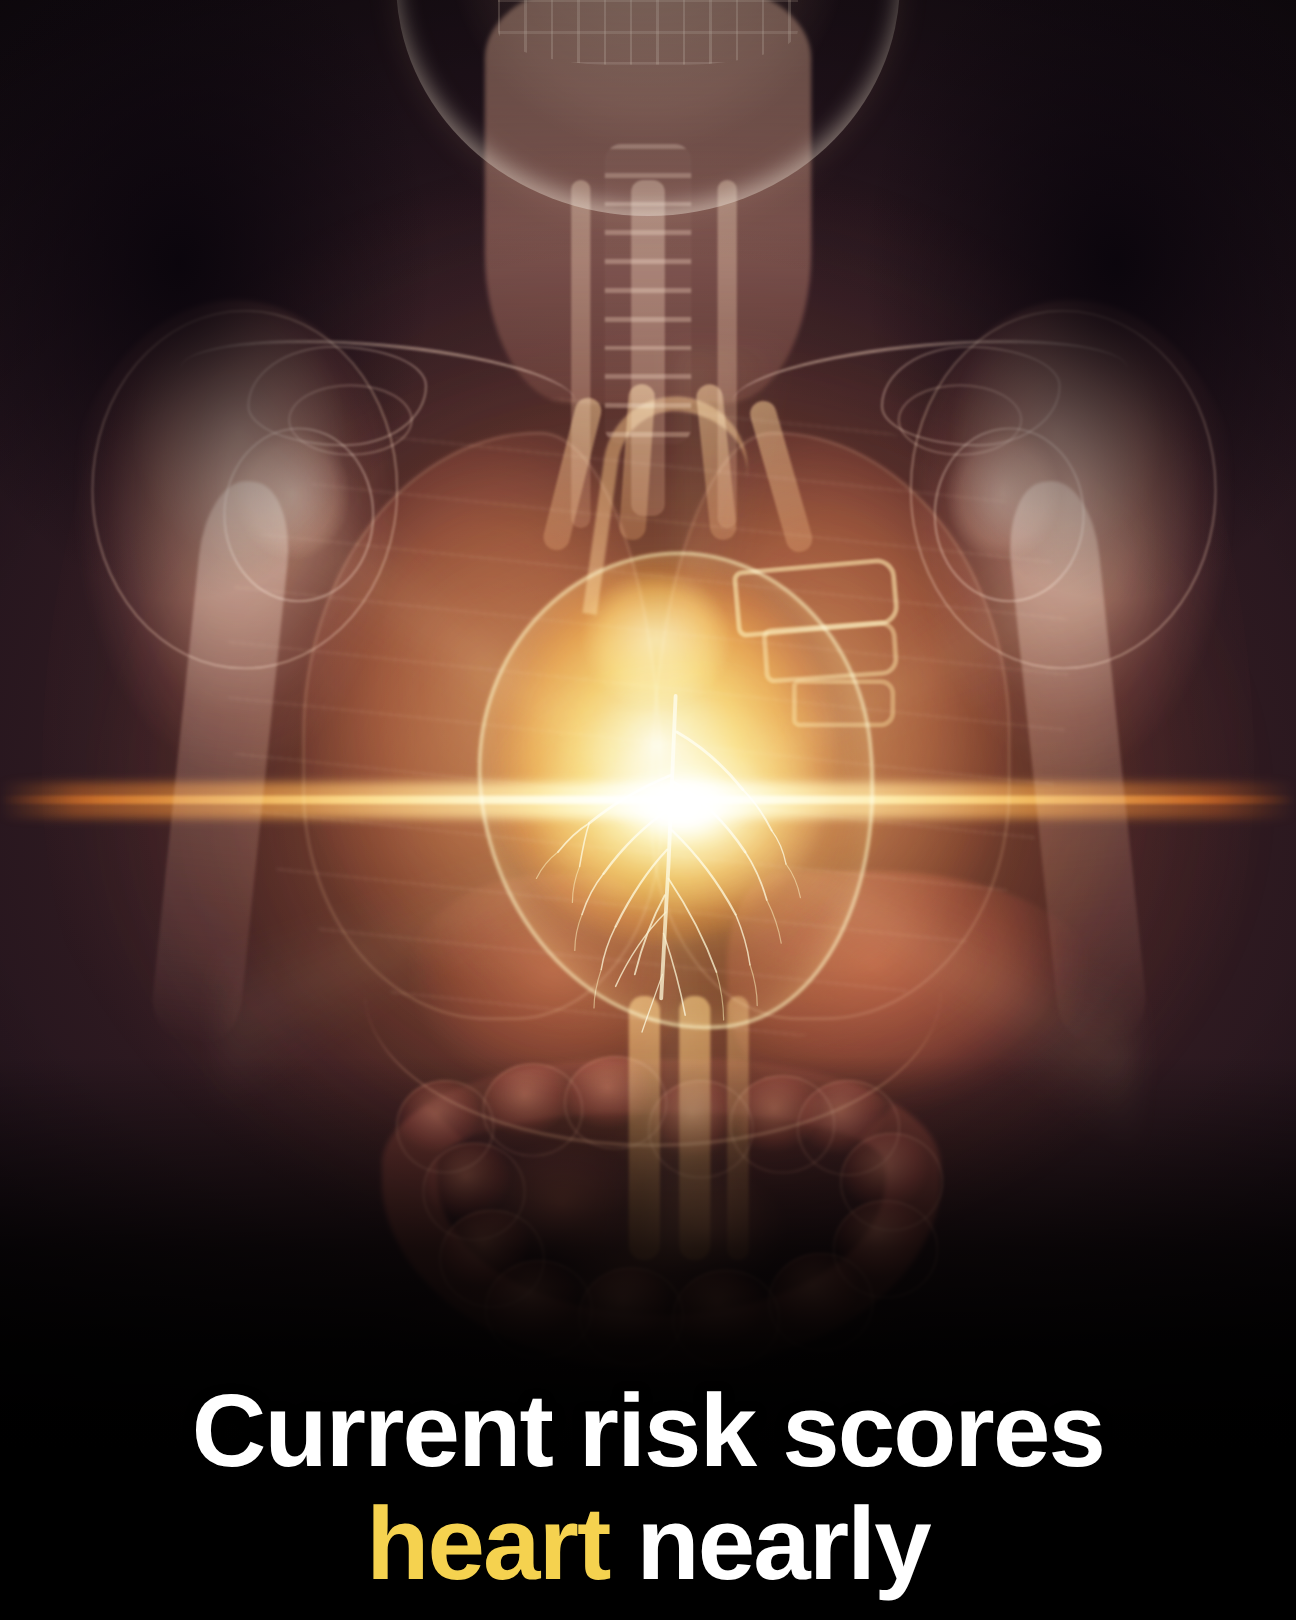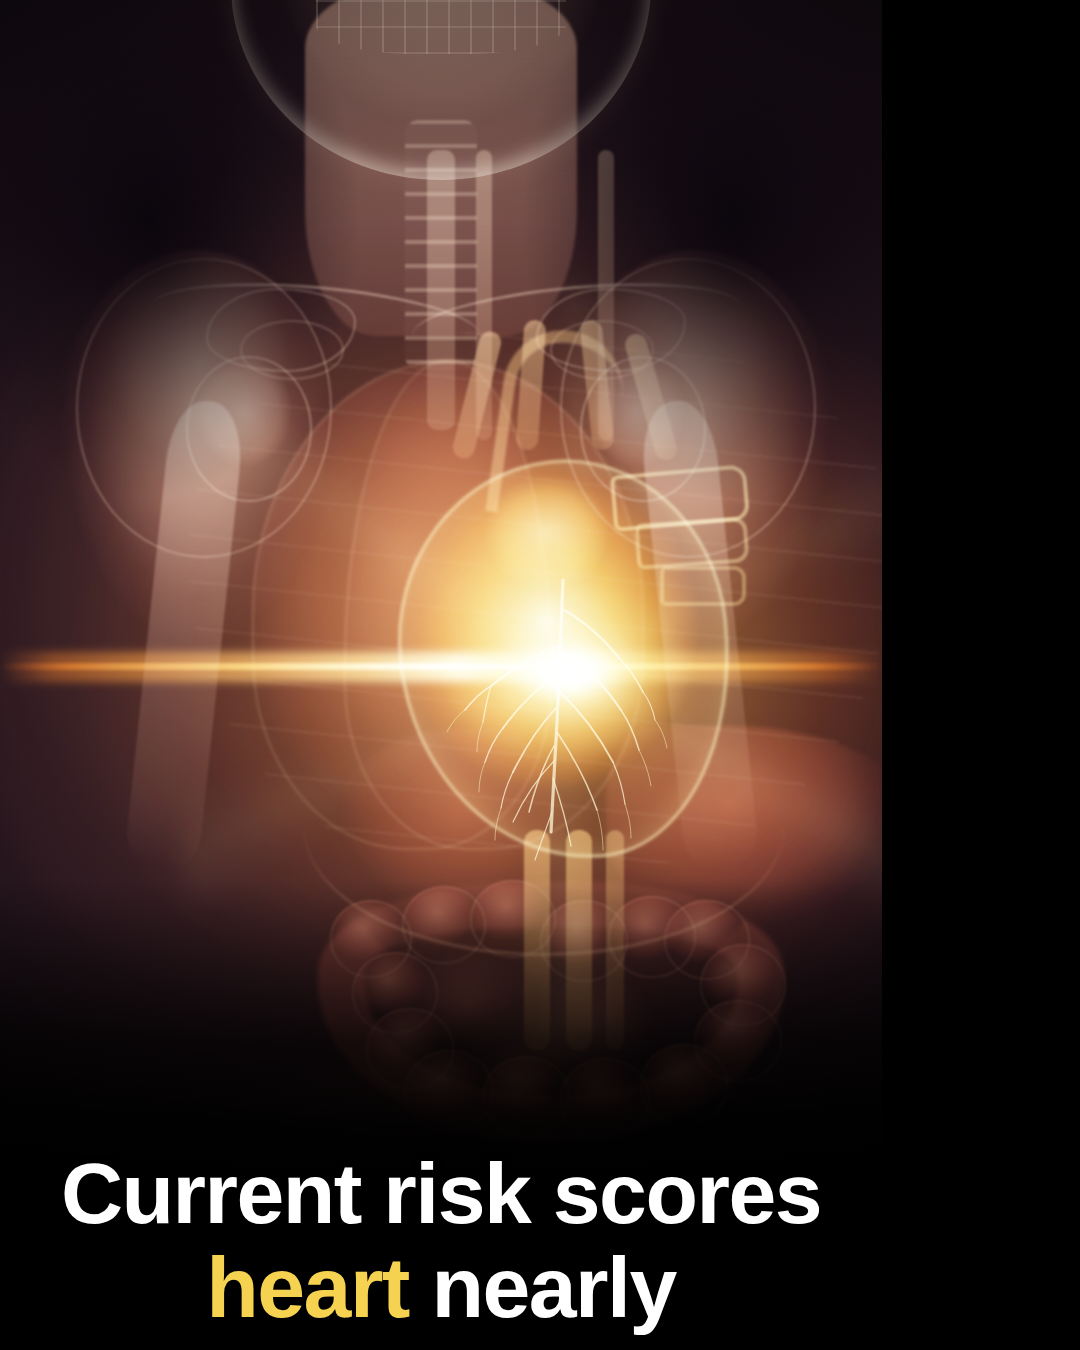--- a/index.html
+++ b/index.html
@@ -4,21 +4,21 @@
 <style>
   * { margin:0; padding:0; box-sizing:border-box; }
   html,body{ background:#000; }
   body{
     font-family:"Liberation Sans", sans-serif;
     -webkit-font-smoothing:antialiased;
   }
 
   #poster{
     position:relative;
-    width:882px;
+    width:1080px;
     height:1350px;
     overflow:hidden;
     background:#160d14;
     isolation:isolate;
   }
 
   
   .bg-base{
     position:absolute; inset:0;
     background:

